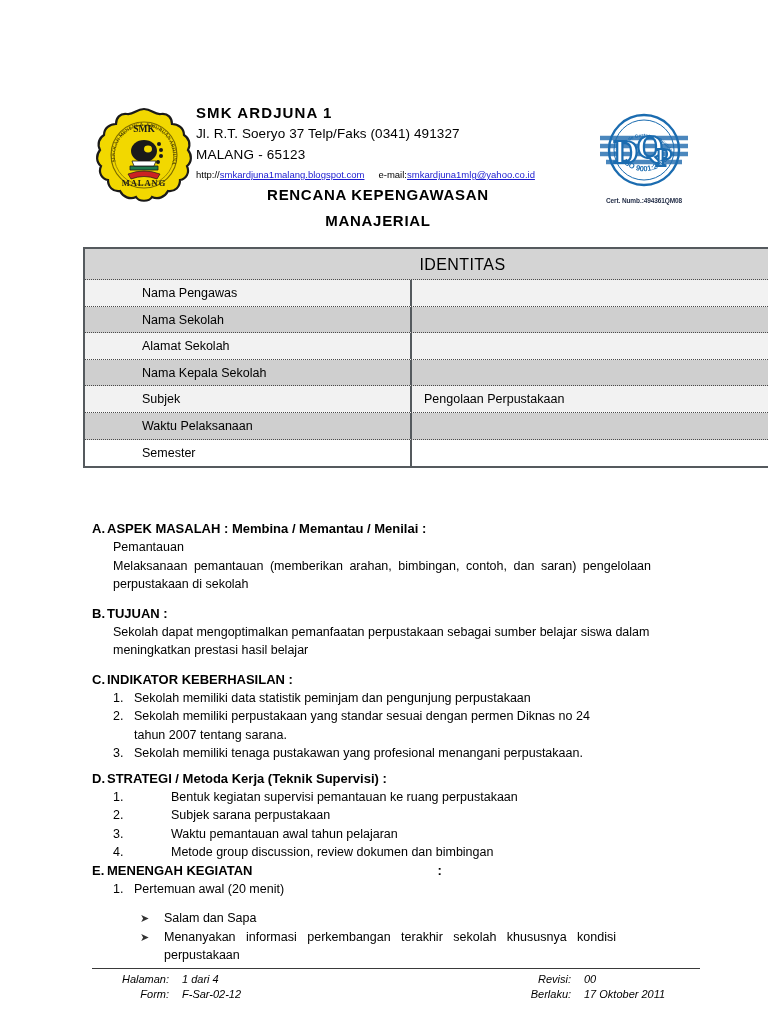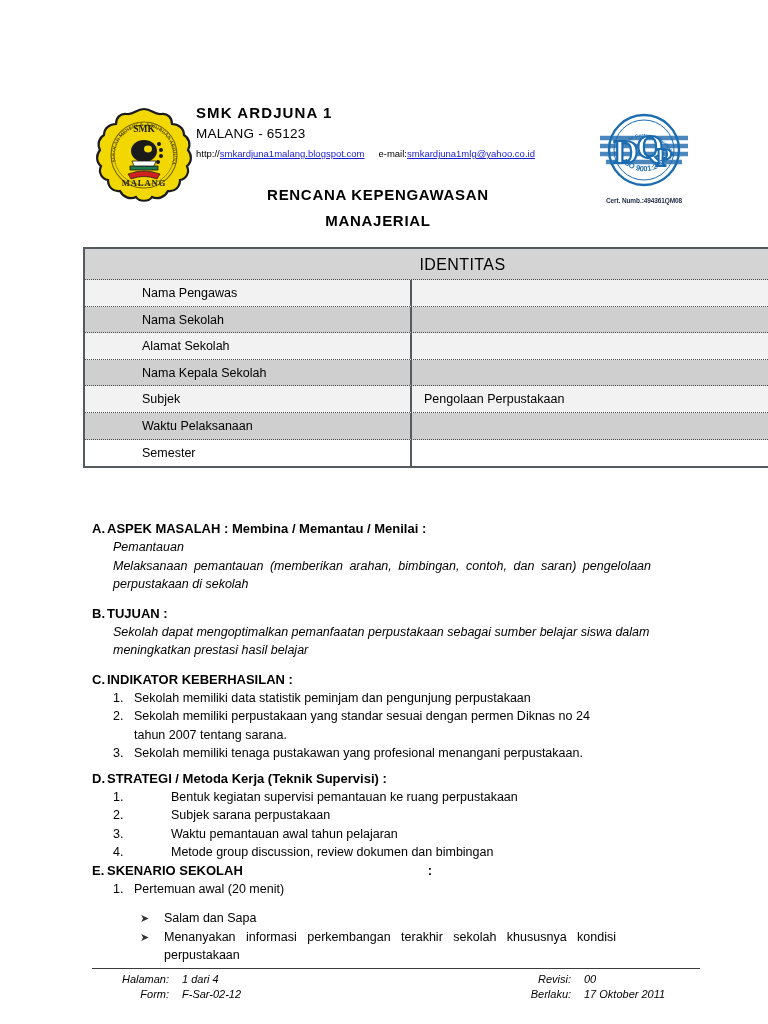--- a/index.html
+++ b/index.html
@@ -155,21 +155,20 @@
     white-space: nowrap;
   }
   .sec-head .mark { display:inline-block; min-width: 15px; }
   .sec-head .colon-far { display:inline-block; }
 
   .sec-body {
     font-size: 12.5px;
     line-height: 18.5px;
     padding-left: 113px;
     padding-right: 33px;
-    font-style: italic;
   }
   .sec-body.just { text-align: justify; }
   .spacer-8 { height: 11px; }
   .spacer-5 { height: 7px; }
 
   
   .nlist { padding-left: 113px; padding-right: 62px; margin: 0; }
   .nlist .row {
     display: flex;
     font-size: 12.5px;
@@ -253,20 +252,21 @@
         <circle cx="69" cy="44" r="2" fill="#1a1a1a"></circle>
         <circle cx="69" cy="50" r="2" fill="#1a1a1a"></circle>
         <circle cx="66" cy="56" r="2" fill="#1a1a1a"></circle>
         <text x="52" y="80" font-family="Liberation Serif, serif" font-size="8.5" font-weight="bold" text-anchor="middle" fill="#1a1a1a" letter-spacing="1">MALANG</text>
       </g>
     </svg>
   </div>
 
   <div class="head-text">
     <div class="school-name">SMK ARDJUNA 1</div>
+    <div class="school-addr">Jl. R.T. Soeryo 37 Telp/Faks (0341) 491327</div>
     <div class="school-city">MALANG - 65123</div>
     <div class="school-web"><span class="lbl">http://</span><span class="lnk">smkardjuna1malang.blogspot.com</span><span class="gap"></span><span class="lbl">e-mail:</span><span class="lnk">smkardjuna1mlg@yahoo.co.id</span></div>
   </div>
 
   <div class="logo-dqs">
     <svg width="104" height="84" viewBox="0 0 104 84">
       <g>
         <g stroke="#4b87bd" stroke-width="4.6">
           <line x1="8" y1="30" x2="96" y2="30"></line>
           <line x1="8" y1="38" x2="96" y2="38"></line>
@@ -383,21 +383,21 @@
         <div class="txt">Waktu pemantauan awal tahun pelajaran</div>
       </div>
       <div class="row">
         <div class="num">4.</div>
         <div class="txt">Metode group discussion, review dokumen dan bimbingan</div>
       </div>
     </div>
   </div>
 
   <div class="sec">
-    <div class="sec-head"><span class="mark">E.</span><span>SKENARIO SEKOLAH</span><span style="display:inline-block;width:185px"></span><span class="colon-far">:</span></div>
+    <div class="sec-head"><span class="mark">E.</span><span>MENENGAH KEGIATAN</span><span style="display:inline-block;width:185px"></span><span class="colon-far">:</span></div>
     <div class="nlist">
       <div class="row">
         <div class="num">1.</div>
         <div class="txt">Pertemuan awal (20 menit)</div>
       </div>
     </div>
     <div class="spacer-8"></div>
     <div class="alist">
       <div class="row">
         <div class="bul">➤</div>

